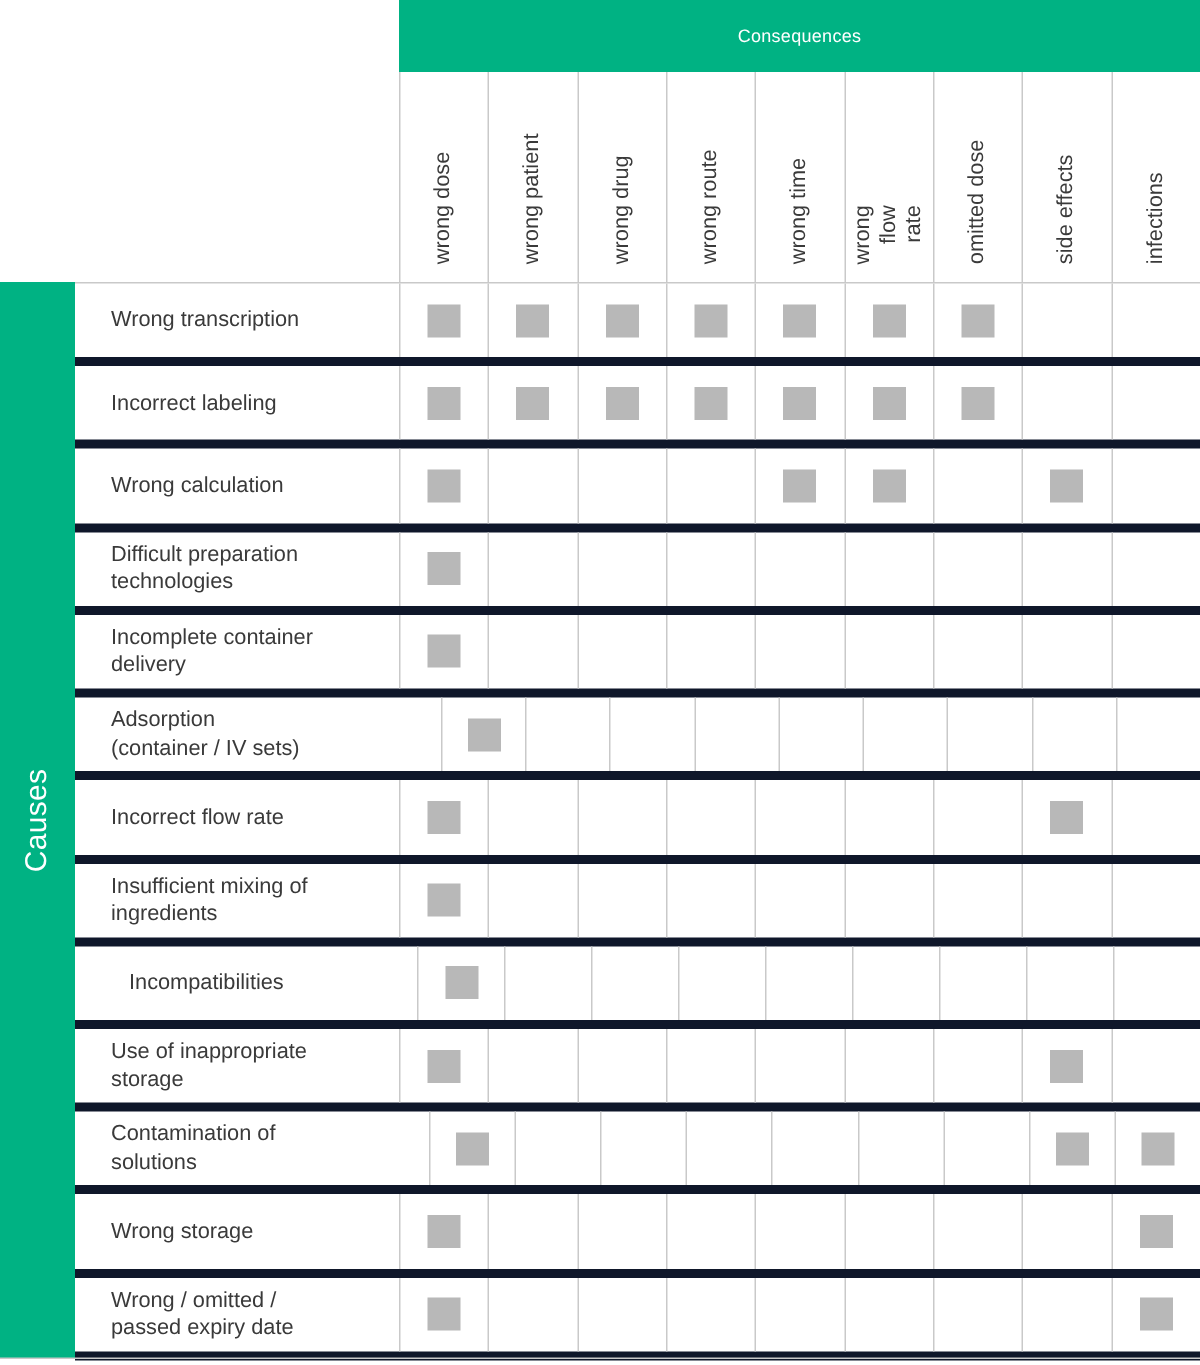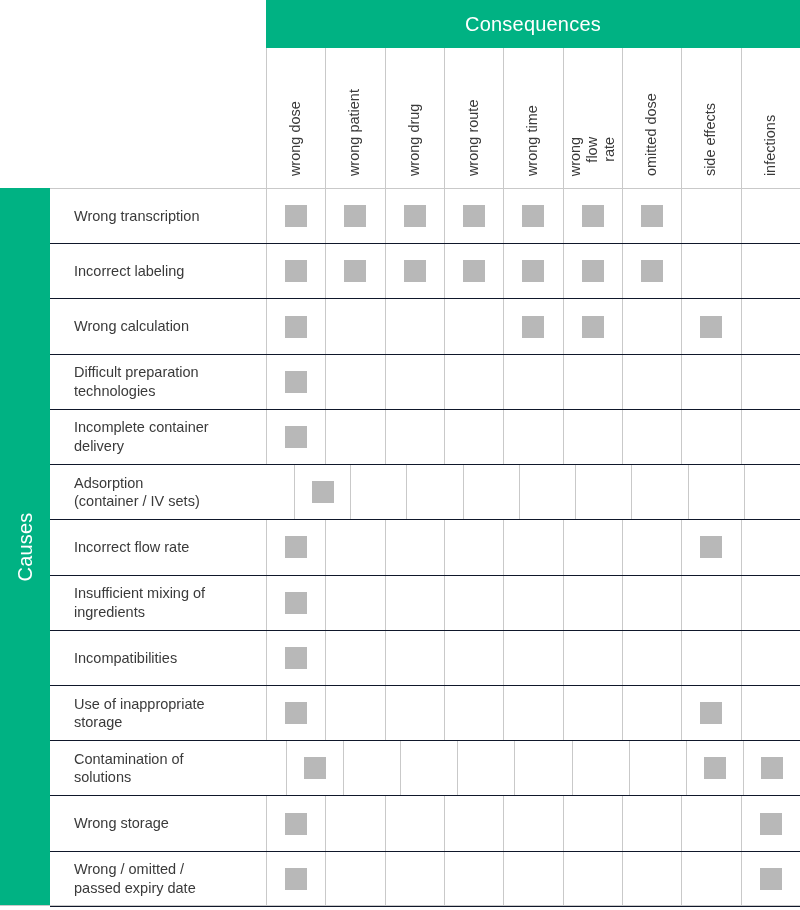--- a/index.html
+++ b/index.html
@@ -26,21 +26,21 @@
     position: absolute;
     left: 266px;
     top: 0px;
     width: 534px;
     height: 48px;
     background: var(--accent, #00b283);
     color: #ffffff;
     display: flex;
     align-items: center;
     justify-content: center;
-    font-size: 20px;
+    font-size: 12px;
     letter-spacing: 0.2px;
     box-sizing: border-box;
   }
 
   
   .causes-banner {
     position: absolute;
     left: 0px;
     top: 188px;
     width: 50px;
@@ -100,21 +100,21 @@
     left: 50px;
     top: 188px;
     width: 750px;
     height: 718px;
     border-top: 1px solid #c9c9c9;
     box-sizing: border-box;
   }
   .grid-row {
     display: flex;
     box-sizing: border-box;
-    border-bottom: 1px solid #0f172a;
+    border-bottom: 6px solid #0f172a;
     width: 100%;
   }
   .row-label {
     width: 216px;
     flex: 0 0 216px;
     display: flex;
     align-items: center;
     padding-left: 24px;
     padding-right: 8px;
     box-sizing: border-box;
@@ -451,21 +451,21 @@
             <span class="marker empty"></span>
           </div>
           <div class="cell">
             <span class="marker empty"></span>
           </div>
           <div class="cell">
             <span class="marker empty"></span>
           </div>
         </div>
       </div>
-      <div class="grid-row" style="height: 55.2308px;">
+      <div class="grid-row" style="height: 55.2308px; padding-left: 12px;">
         <div class="row-label">Incompatibilities</div>
         <div class="cells">
           <div class="cell">
             <span class="marker"></span>
           </div>
           <div class="cell">
             <span class="marker empty"></span>
           </div>
           <div class="cell">
             <span class="marker empty"></span>

